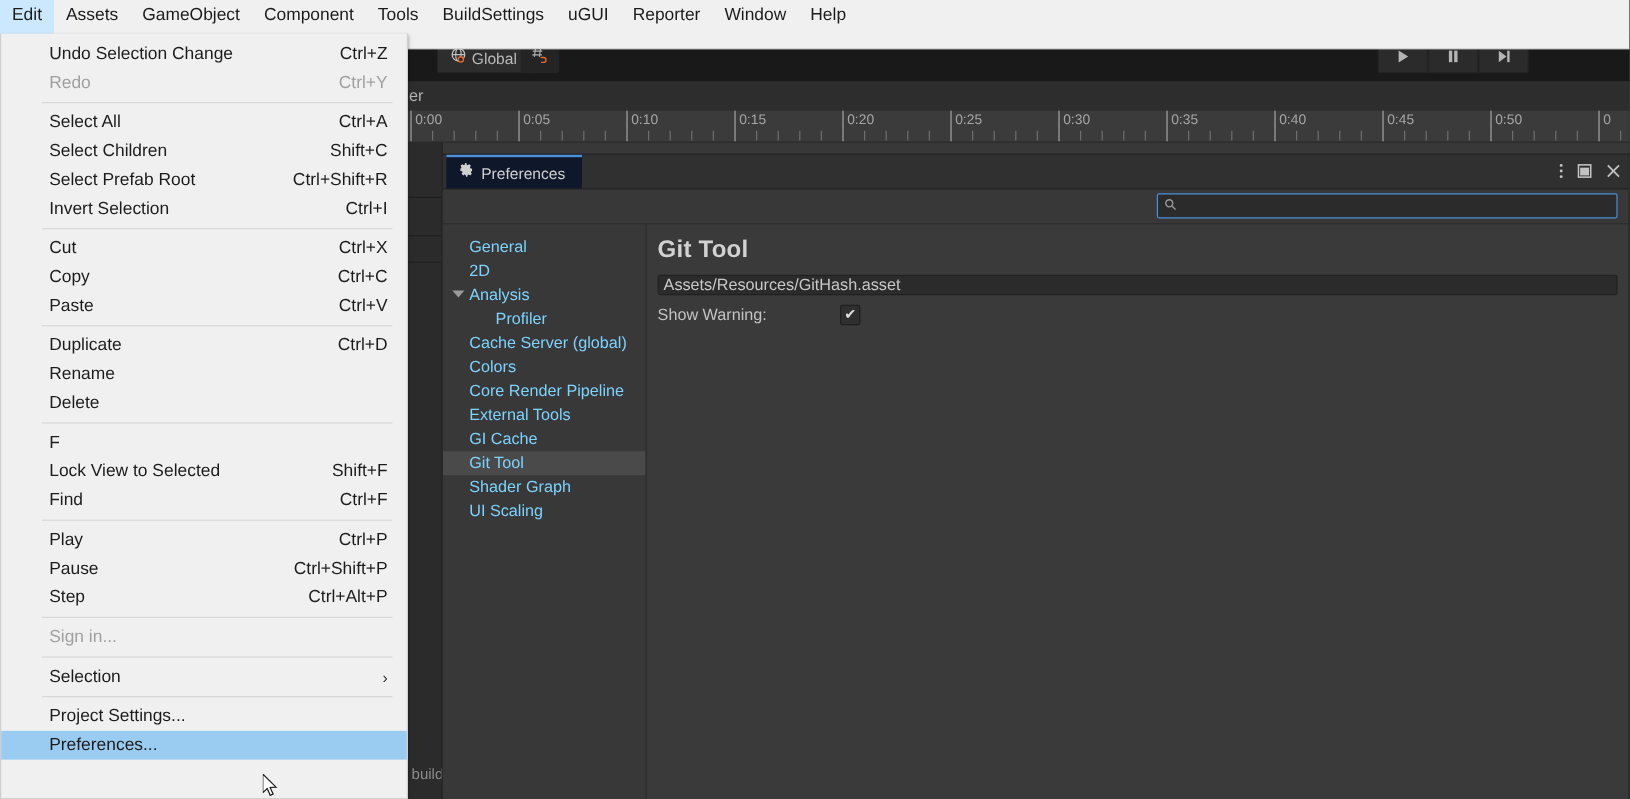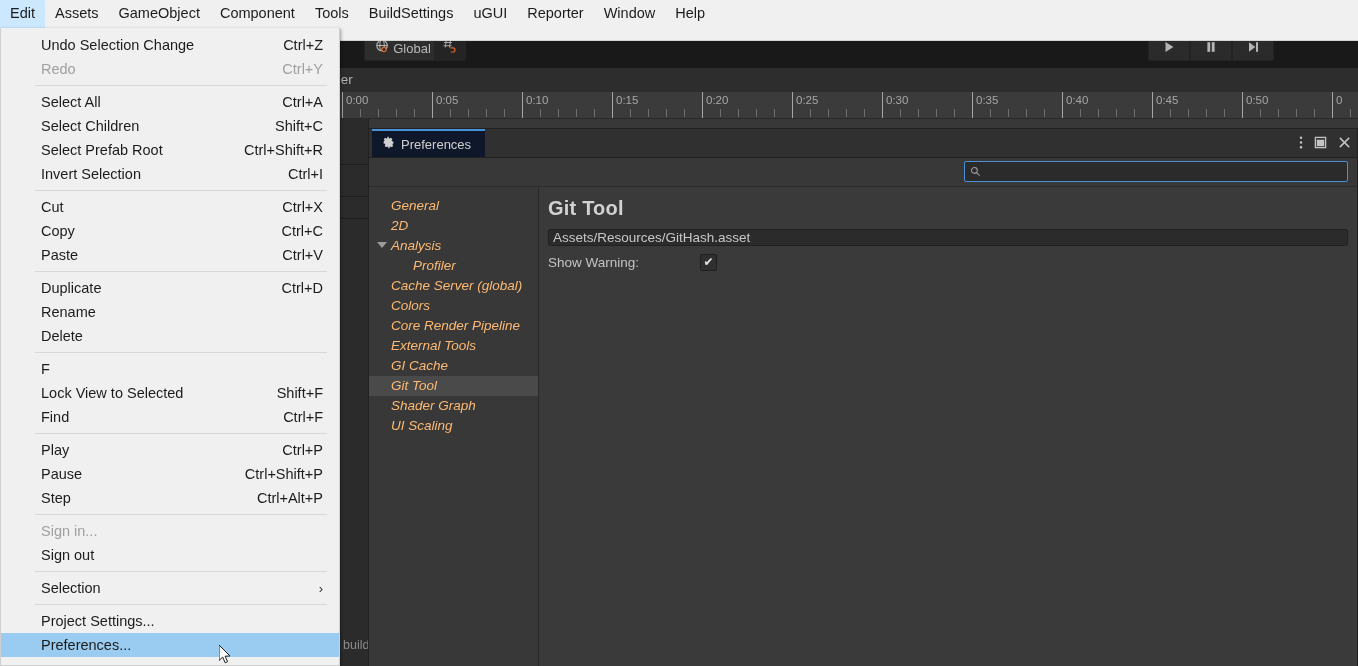--- a/index.html
+++ b/index.html
@@ -116,24 +116,23 @@
     box-sizing: border-box; display: flex; align-items: center; padding-left: 5px; gap: 4px;
   }
   .search-input-text { color: #8c8c8c; font-size: 12px; }
 
   .prefs-main { position: relative; height: 480px; display: flex; }
   .prefs-sidebar {
     width: 170px; background: #383838; border-right: 1px solid #2a2a2a;
     padding-top: 9px; box-sizing: border-box; overflow: hidden;
   }
   .side-row {
-    height: 20px; line-height: 20px; font-size: 13.5px; color: #fdba74;
+    height: 20px; line-height: 20px; font-size: 13.5px; color: #7dd3fc;
     white-space: nowrap; overflow: hidden; padding-left: 22px; box-sizing: border-box;
     position: relative;
-    font-style: italic;
   }
   .side-row.child { padding-left: 44px; }
   .side-row.selected { background: #4a4a4a; }
   .side-caret {
     position: absolute; left: 8px; top: 6px; width: 0; height: 0;
     border-left: 5px solid transparent; border-right: 5px solid transparent;
     border-top: 6px solid #9a9a9a;
   }
   .prefs-content { flex: 1; background: #3a3a3a; padding: 10px 9px 0 9px; box-sizing: border-box; }
   .content-title { font-size: 20px; font-weight: bold; color: #d2d2d2; margin-bottom: 9px; letter-spacing: .2px; }
@@ -450,23 +449,20 @@
         <span class="menu-shortcut">Ctrl+Shift+P</span>
       </div>
       <div class="menu-row">
         <span class="menu-label">Step</span>
         <span class="menu-shortcut">Ctrl+Alt+P</span>
       </div>
       <div class="menu-sep"></div>
       <div class="menu-row disabled">
         <span class="menu-label">Sign in...</span>
       </div>
-      <div class="menu-row">
-        <span class="menu-label">Sign out</span>
-      </div>
       <div class="menu-sep"></div>
       <div class="menu-row">
         <span class="menu-label">Selection</span>
         <span class="menu-arrow">›</span>
       </div>
       <div class="menu-sep"></div>
       <div class="menu-row">
         <span class="menu-label">Project Settings...</span>
       </div>
       <div class="menu-row highlight">

